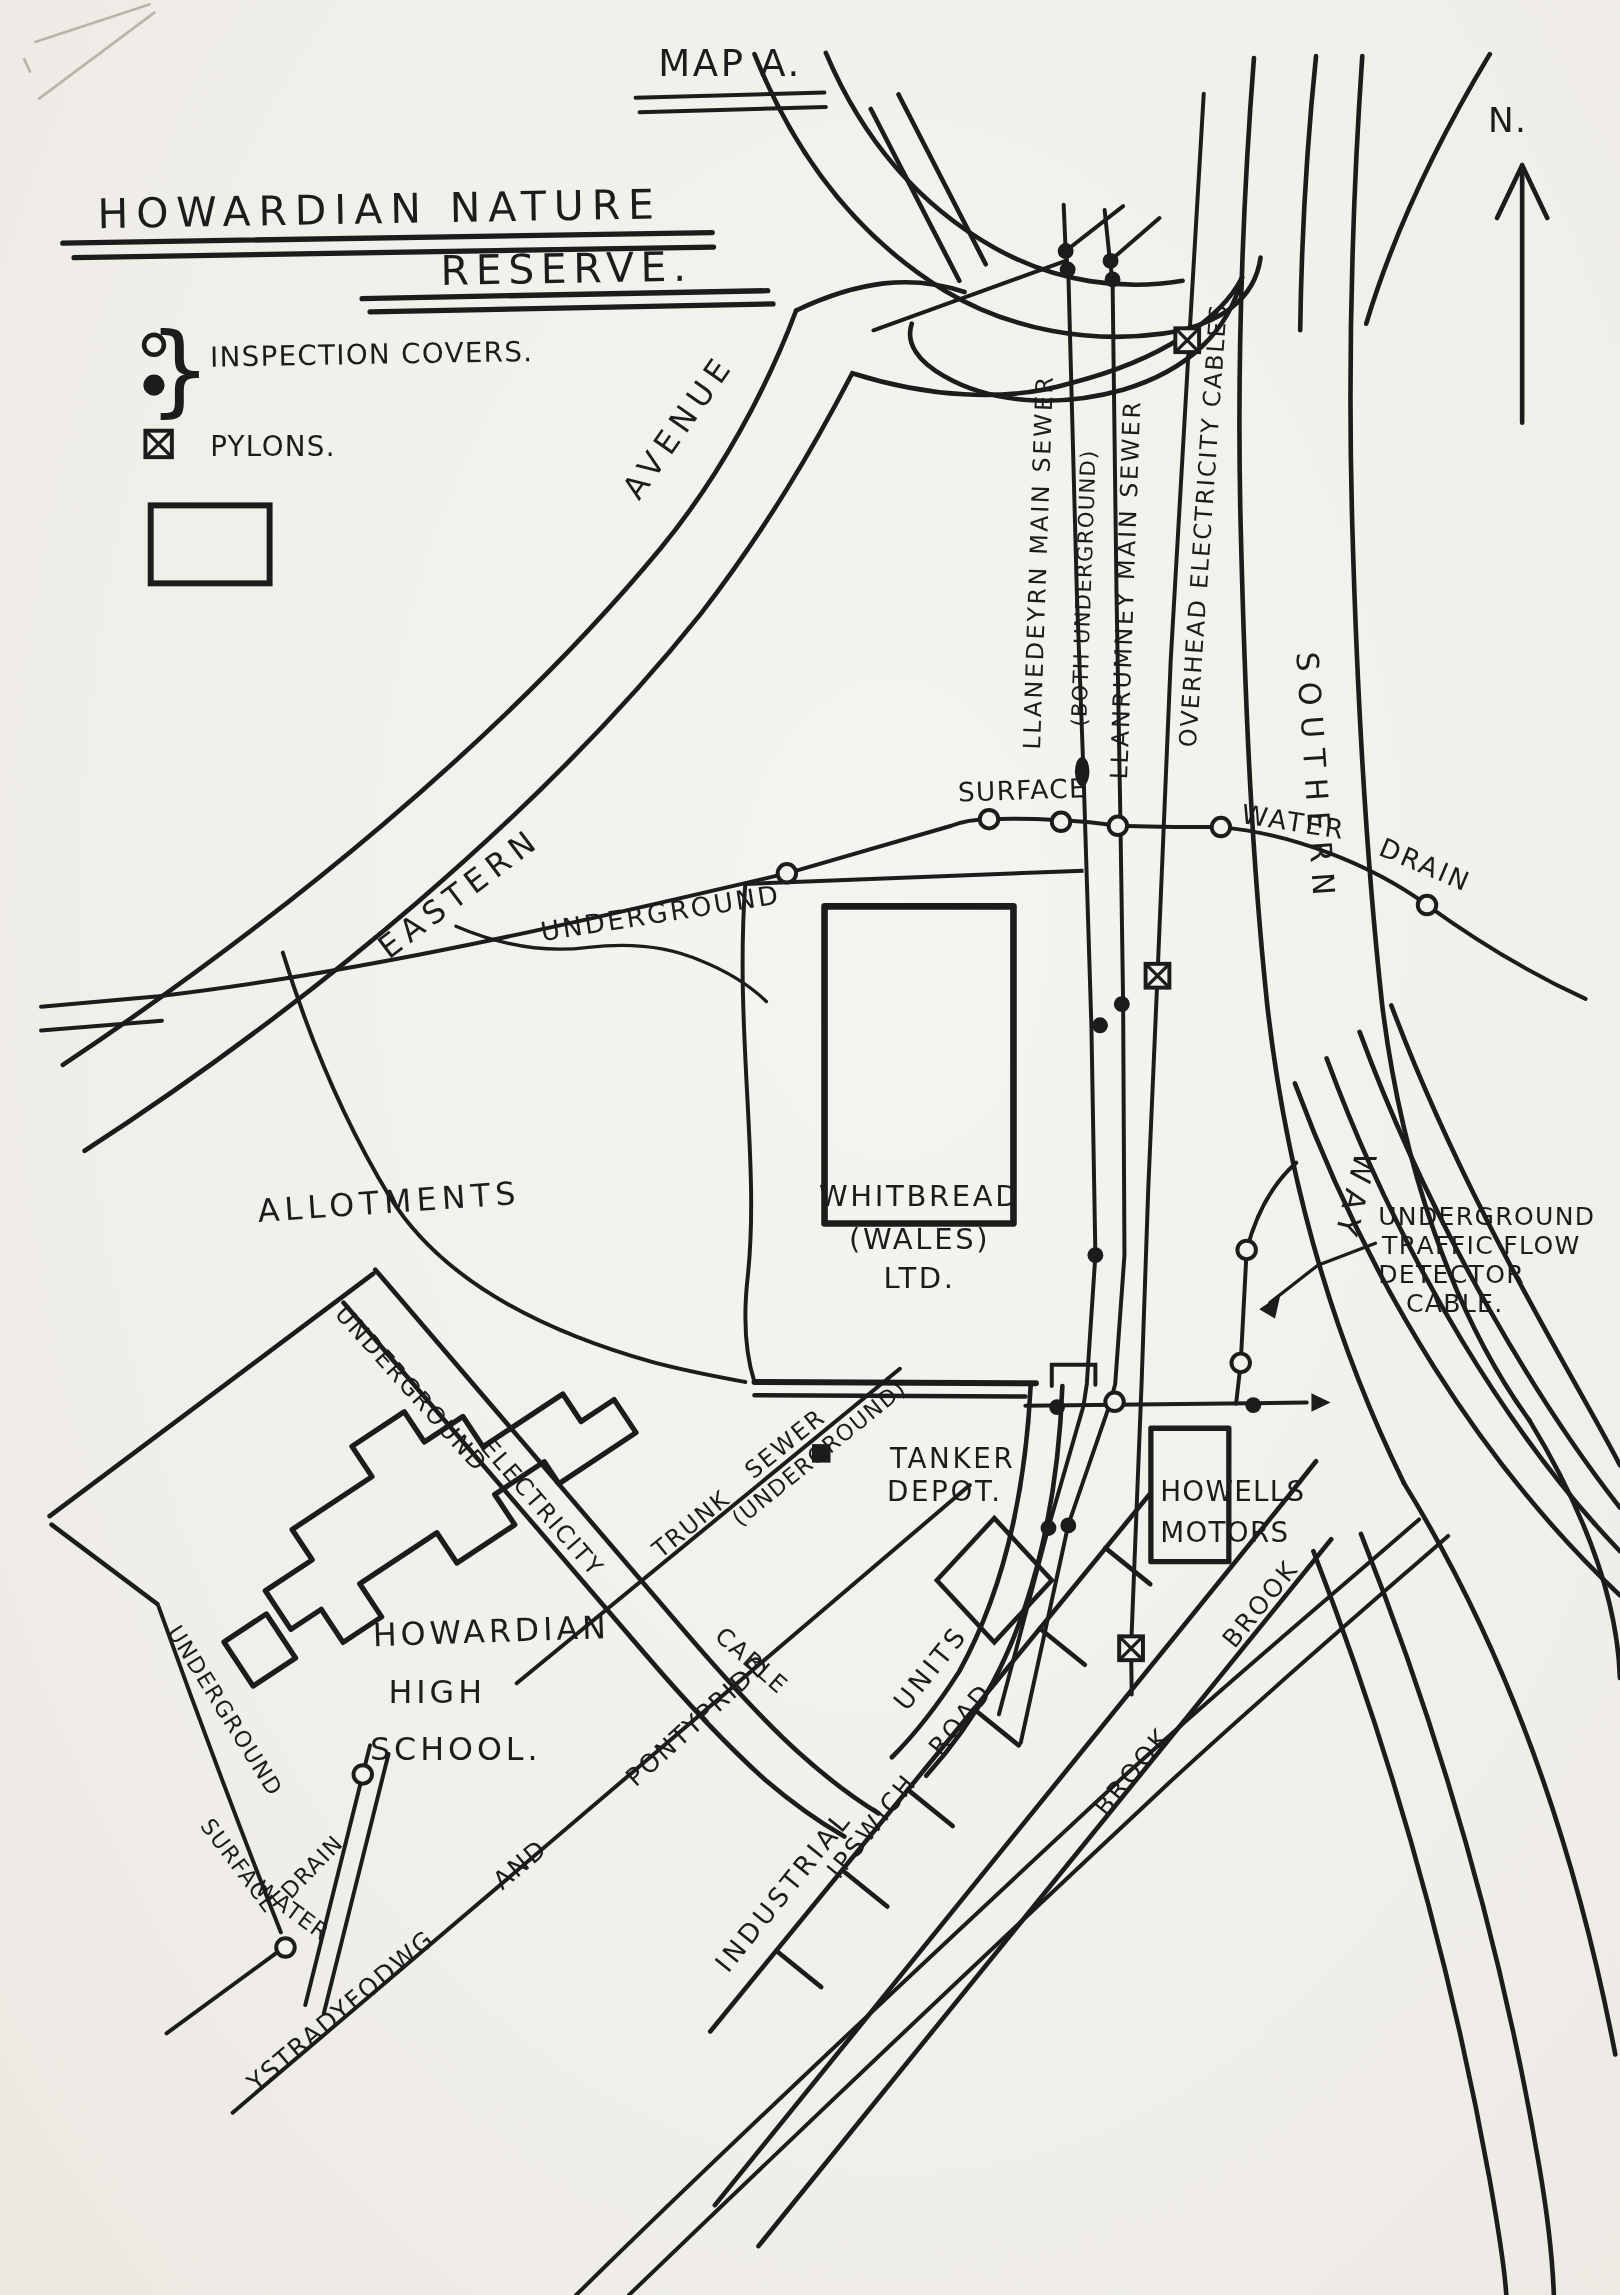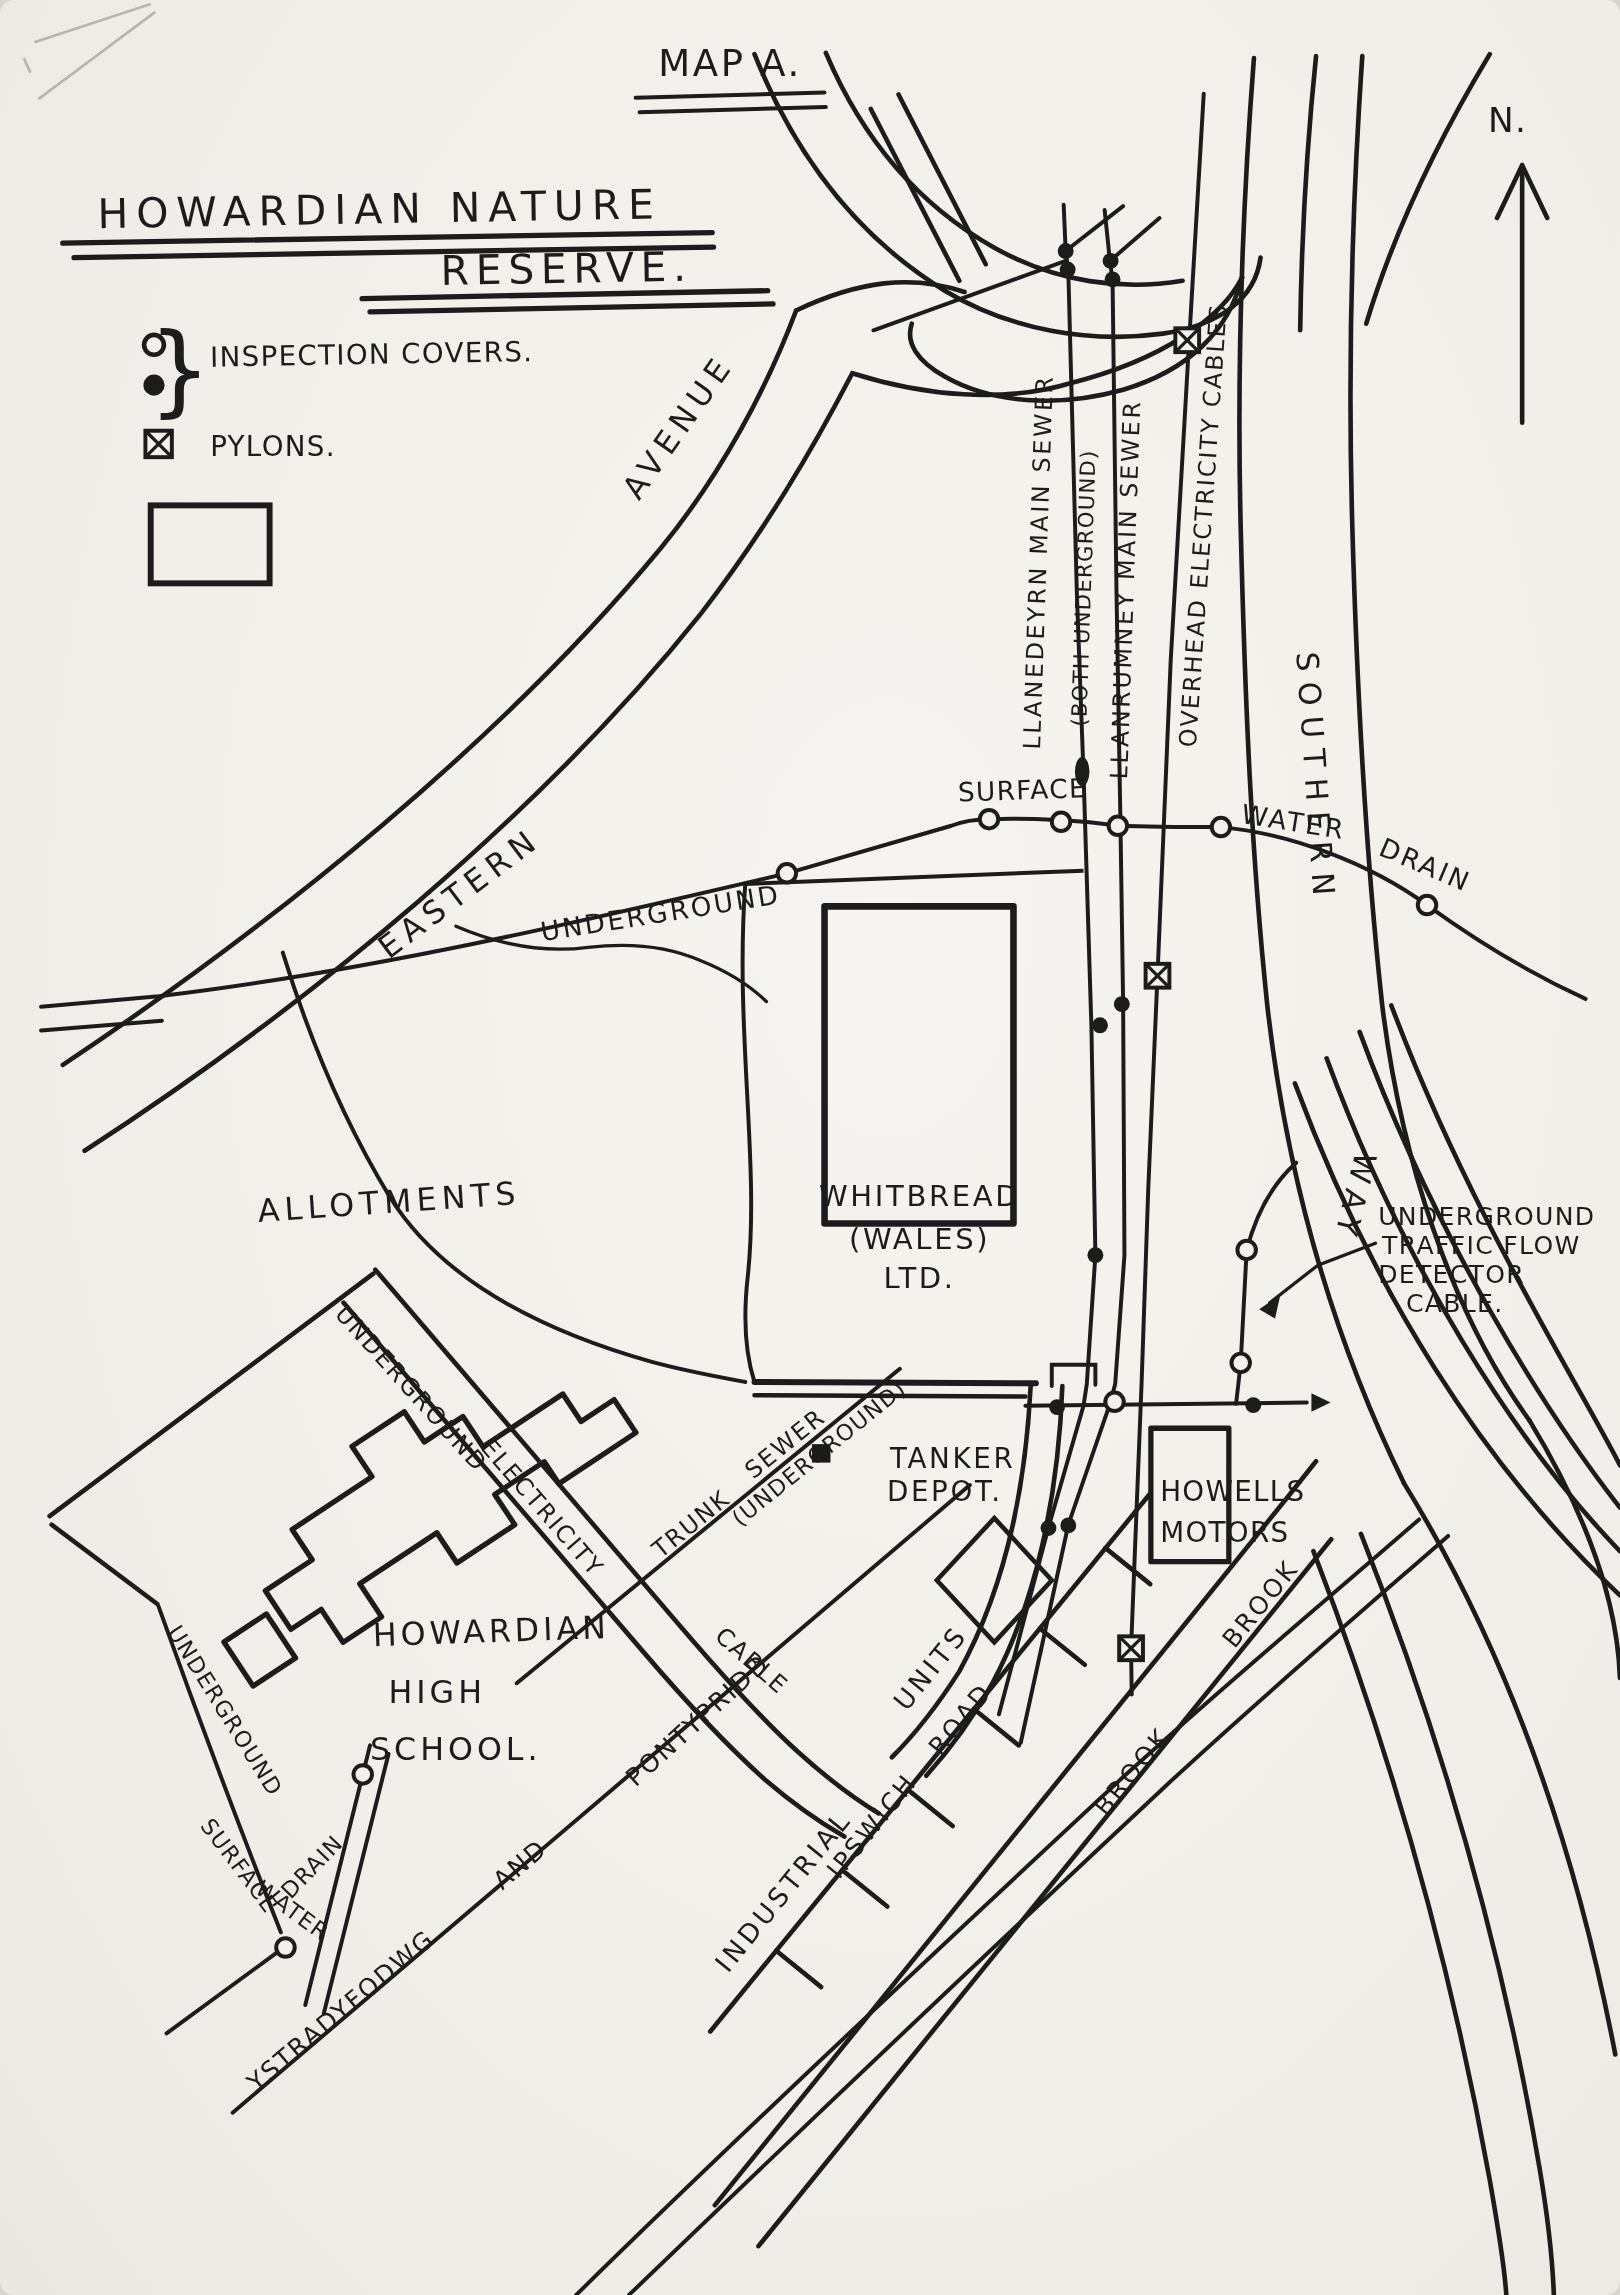--- a/index.html
+++ b/index.html
@@ -1,19 +1,19 @@
 <!DOCTYPE html>
 <html style="font-size:10.6px"><head>
 <meta charset="utf-8">
 <style>
   html,body{margin:0;padding:0;background:#d8d5cf;}
   #page{position:relative;width:1620px;height:2295px;margin:0 auto;
         background:#f3f1ec;
         background-image:radial-gradient(ellipse at 55% 40%, #f6f4f0 0%, #f1efe9 60%, #eae8e1 100%);
-        font-family:"DejaVu Sans", sans-serif;overflow:hidden;border-radius:14px;}
+        font-family:"DejaVu Sans", sans-serif;overflow:hidden;}
   svg{position:absolute;left:0;top:0;}
   text{fill:#1c1c1c;}
   .ink{stroke:#1c1c1c;fill:none;}
 </style>
 </head>
 <body>
 
 <div id="page">
 <svg id="map" width="1620" height="2295" viewBox="0 0 2452 3474" xmlns="http://www.w3.org/2000/svg">
 

